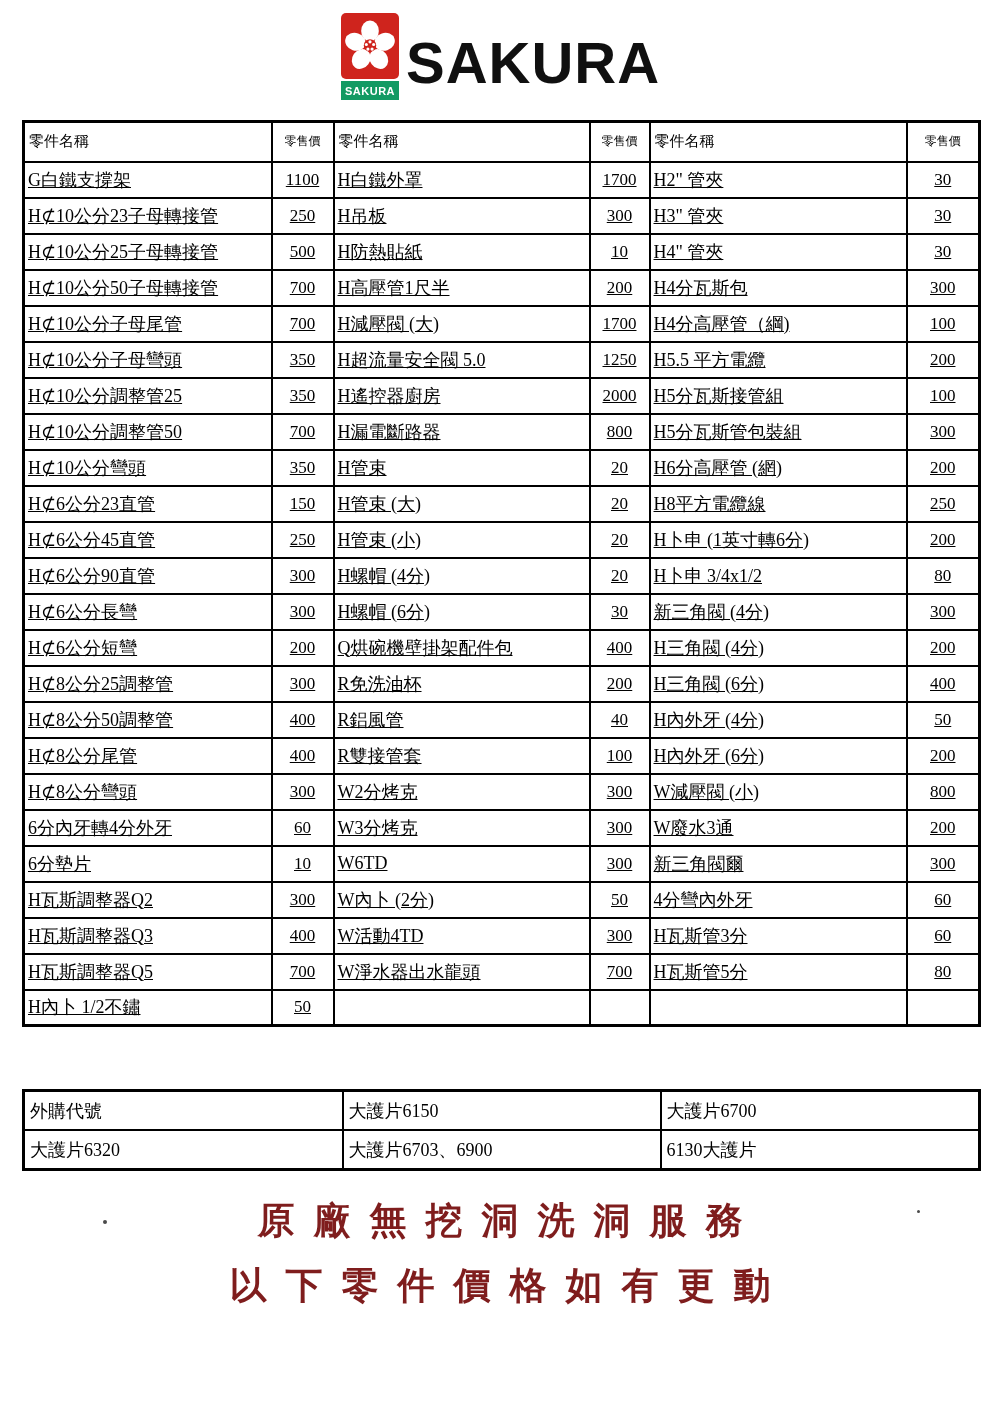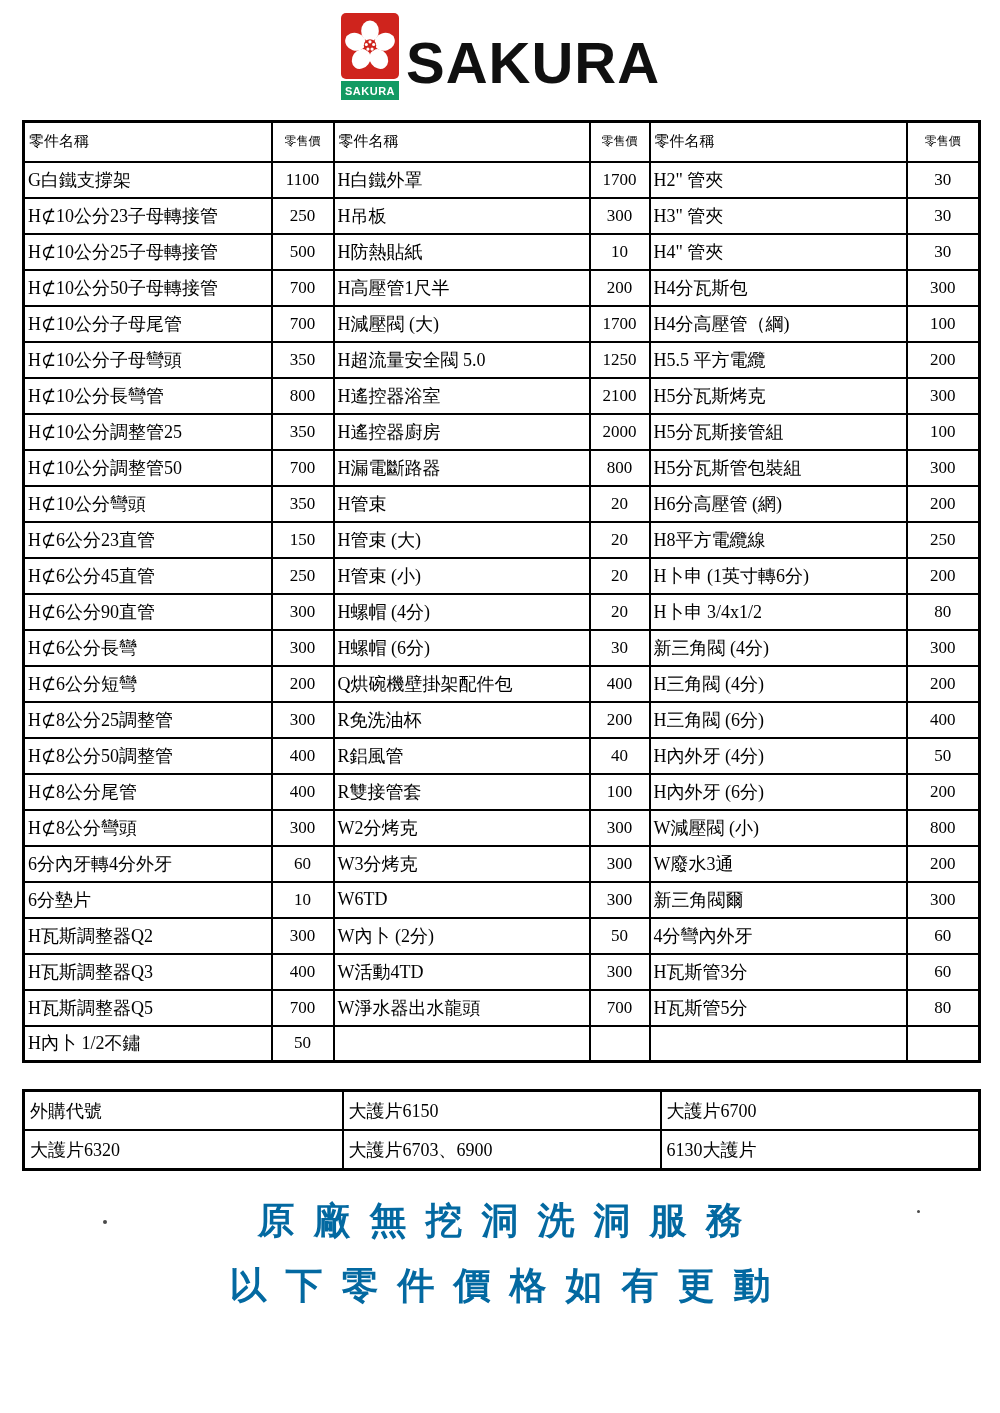--- a/index.html
+++ b/index.html
@@ -15,33 +15,33 @@
     font-family:"Liberation Sans","DejaVu Sans",sans-serif;font-weight:700;font-size:11px;
     display:flex;align-items:center;justify-content:center;letter-spacing:.5px;}
   .logo-word{font-family:"Liberation Sans","DejaVu Sans",sans-serif;font-weight:800;font-size:58px;
     line-height:1;color:#101010;margin-top:13px;letter-spacing:1px;}
 
   
   table{border-collapse:collapse;table-layout:fixed;border-radius:26px;}
   .price-table{position:absolute;left:22px;top:120px;width:956px;border:3px solid #000;}
   .price-table th,.price-table td{border:2px solid #000;overflow:hidden;white-space:nowrap;}
   .price-table thead tr{height:40px;}
-  .price-table tbody tr{height:36px;}
+  .price-table tbody tr{height:36px;text-decoration:underline;}
   .price-table th.name{text-align:left;font-weight:400;font-size:15px;padding:0 4px;}
   .price-table th.price{text-align:center;font-weight:400;font-size:12px;padding:0 1px;}
   .price-table td.name{font-size:18px;text-align:left;padding:0 3px;}
   .price-table td.price{font-size:17px;text-align:center;padding:0 4px;}
 
   
   .codes-table{position:absolute;left:22px;top:1089px;width:956px;border:3px solid #000;}
   .codes-table td{border:2px solid #000;height:37px;font-size:18px;padding:0 5px;white-space:nowrap;overflow:hidden;}
 
   
   .notice{position:absolute;left:0;width:1000px;text-align:center;box-sizing:border-box;
-    font-family:"DejaVu Sans","Liberation Sans",sans-serif;font-weight:800;color:#0369a1;}
+    font-family:"DejaVu Sans","Liberation Sans",sans-serif;font-weight:800;color:#7f1d1d;}
   .notice1{top:1196px;font-size:37px;letter-spacing:19px;padding-left:19px;}
   .notice2{top:1261px;font-size:37px;letter-spacing:19px;padding-left:19px;}
   .notice3{top:1410px;font-size:32px;letter-spacing:2px;color:#d3262a;padding-left:48px;}
 
   .speck{position:absolute;background:#4a4a4a;border-radius:50%;}
   .speck-left{left:103px;top:1220px;width:4px;height:4px;}
   .speck-right{left:917px;top:1210px;width:3px;height:3px;}
 </style>
 </head>
 <body>
@@ -142,28 +142,20 @@
 
         <tr>
           <td class="name">H⊄10公分子母彎頭</td>
           <td class="price">350</td>
           <td class="name">H超流量安全閥 5.0</td>
           <td class="price">1250</td>
           <td class="name">H5.5 平方電纜</td>
           <td class="price">200</td>
         </tr>
 
-        <tr>
-          <td class="name">H⊄10公分長彎管</td>
-          <td class="price">800</td>
-          <td class="name">H遙控器浴室</td>
-          <td class="price">2100</td>
-          <td class="name">H5分瓦斯烤克</td>
-          <td class="price">300</td>
-        </tr>
 
         <tr>
           <td class="name">H⊄10公分調整管25</td>
           <td class="price">350</td>
           <td class="name">H遙控器廚房</td>
           <td class="price">2000</td>
           <td class="name">H5分瓦斯接管組</td>
           <td class="price">100</td>
         </tr>
 

